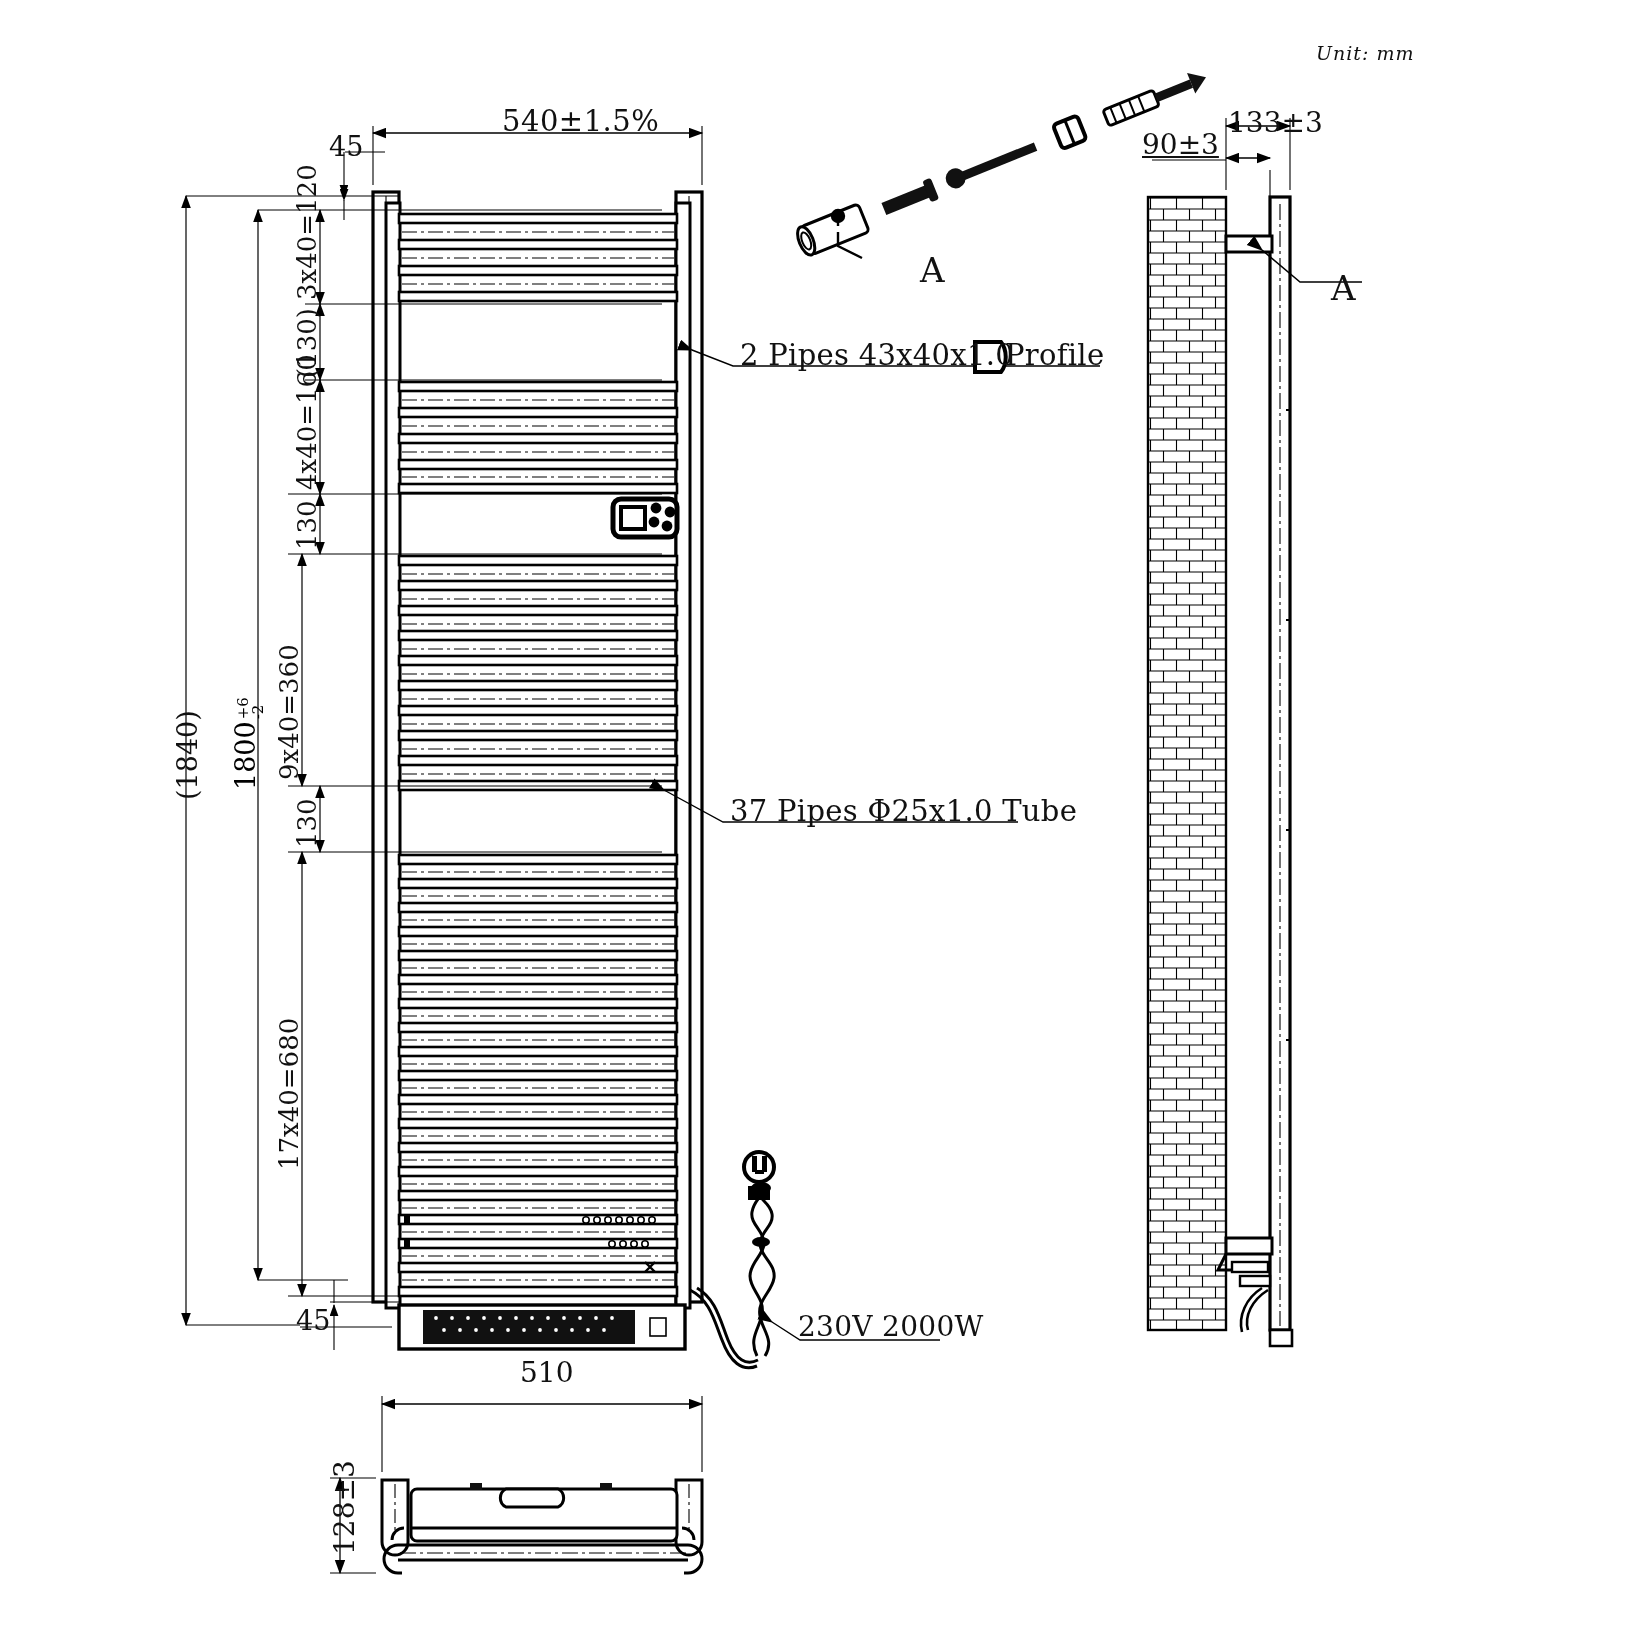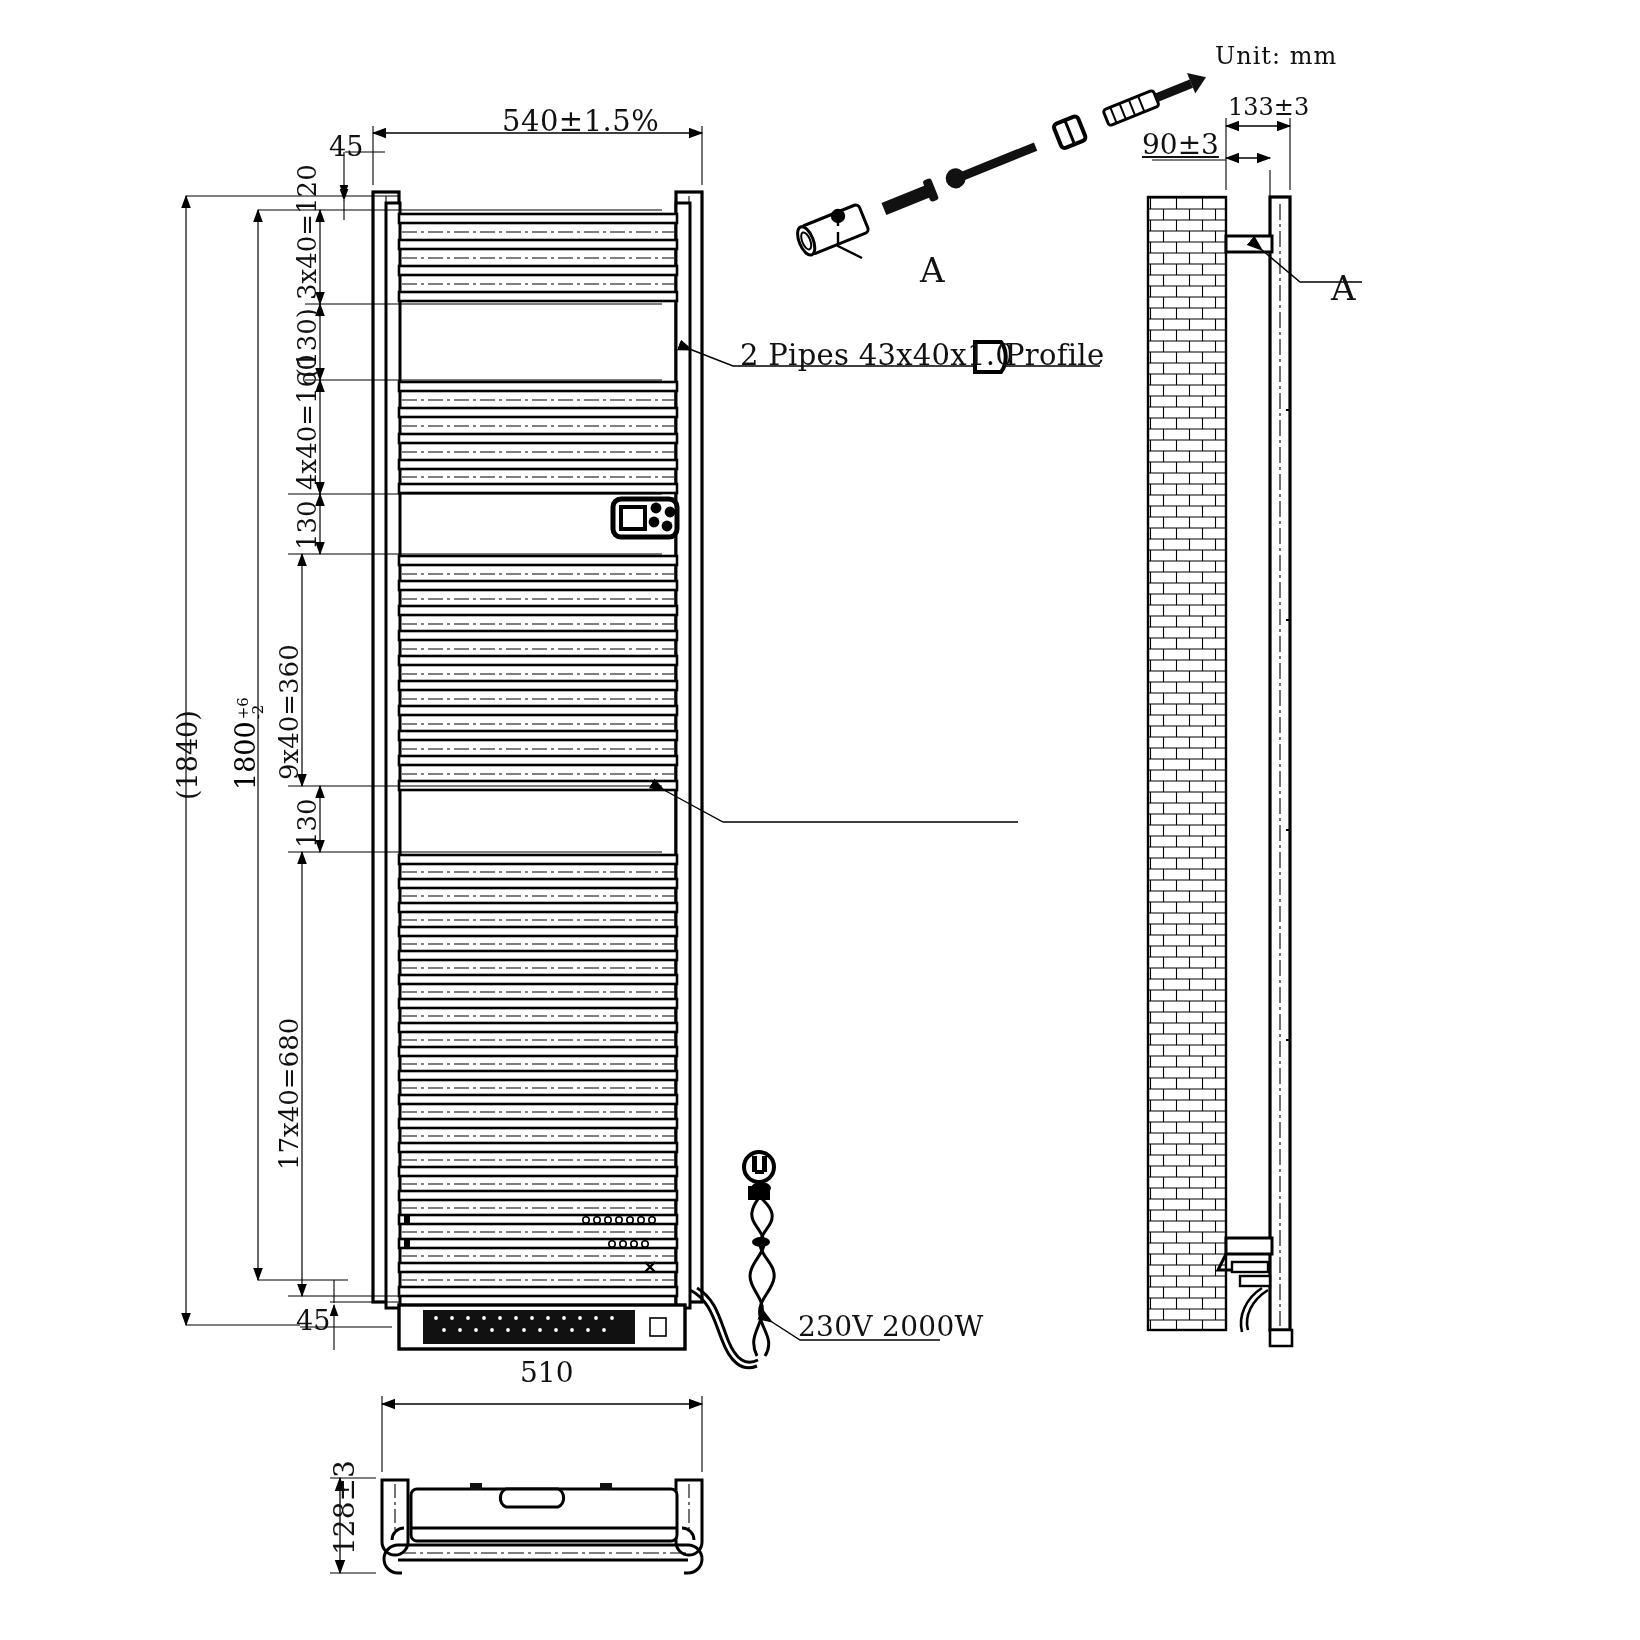--- a/index.html
+++ b/index.html
@@ -387,21 +387,21 @@
       <path d="M382 1472 V1396" stroke-width="1.1"></path>
       <path d="M702 1472 V1396" stroke-width="1.1"></path>
       <path d="M382 1404 H702" stroke-width="1.3" marker-start="url(#arS)" marker-end="url(#ar)"></path>
       <path d="M376 1478 H330" stroke-width="1.1"></path>
       <path d="M376 1573 H330" stroke-width="1.1"></path>
       <path d="M340 1478 V1573" stroke-width="1.3" marker-start="url(#arS)" marker-end="url(#ar)"></path>
     </g>
   </g>
 </svg>
 
-<div class="lbl" style="left:1215px;top:42px;font-size:24px;letter-spacing:1px;">Unit: mm</div>
+<div class="lbl" style="left:1316px;top:42px;font-size:19px;letter-spacing:1px;font-style:italic;">Unit: mm</div>
 
 <div class="lbl" style="left:502px;top:104px;font-size:29px;letter-spacing:0.5px;">540±1.5%</div>
 
 <div class="lbl" style="left:329px;top:131px;font-size:27px;">45</div>
 
 <div class="lbl" style="left:296px;top:1305px;font-size:27px;">45</div>
 
 <div class="lbl vert" style="left:292px;top:300px;font-size:26px;transform:rotate(-90deg);">3x40=120</div>
 
 <div class="lbl vert" style="left:292px;top:378px;font-size:26px;transform:rotate(-90deg);">(130)</div>
@@ -422,27 +422,28 @@
      <span style="display:block;">+6</span>
      <span style="display:block;">-2</span>
   </span>
 </div>
 
 <div class="lbl vert" style="left:172px;top:800px;font-size:27px;transform:rotate(-90deg);">(1840)</div>
 
 <div class="lbl" style="left:740px;top:338px;font-size:29px;letter-spacing:0.3px;">2 Pipes  43x40x1.0</div>
 <div class="lbl" style="left:1005px;top:338px;font-size:29px;letter-spacing:0.3px;">Profile</div>
 
+<div class="lbl" style="left:730px;top:794px;font-size:29px;letter-spacing:0.3px;">37 Pipes  Φ25x1.0  Tube</div>
 
 <div class="lbl" style="left:798px;top:1310px;font-size:28px;letter-spacing:0.3px;">230V  2000W</div>
 
 <div class="lbl" style="left:920px;top:250px;font-size:34px;">A</div>
 
 <div class="lbl" style="left:1331px;top:268px;font-size:34px;">A</div>
 
-<div class="lbl" style="left:1228px;top:93px;font-size:24px;">133±3</div>
+<div class="lbl" style="left:1228px;top:106px;font-size:28px;">133±3</div>
 <div class="lbl" style="left:1142px;top:128px;font-size:28px;text-decoration:underline;">90±3</div>
 
 <div class="lbl" style="left:520px;top:1356px;font-size:28px;">510</div>
 
 <div class="lbl vert" style="left:328px;top:1555px;font-size:28px;transform:rotate(-90deg);">128±3</div>
 
 </div>
 
 </body></html>

